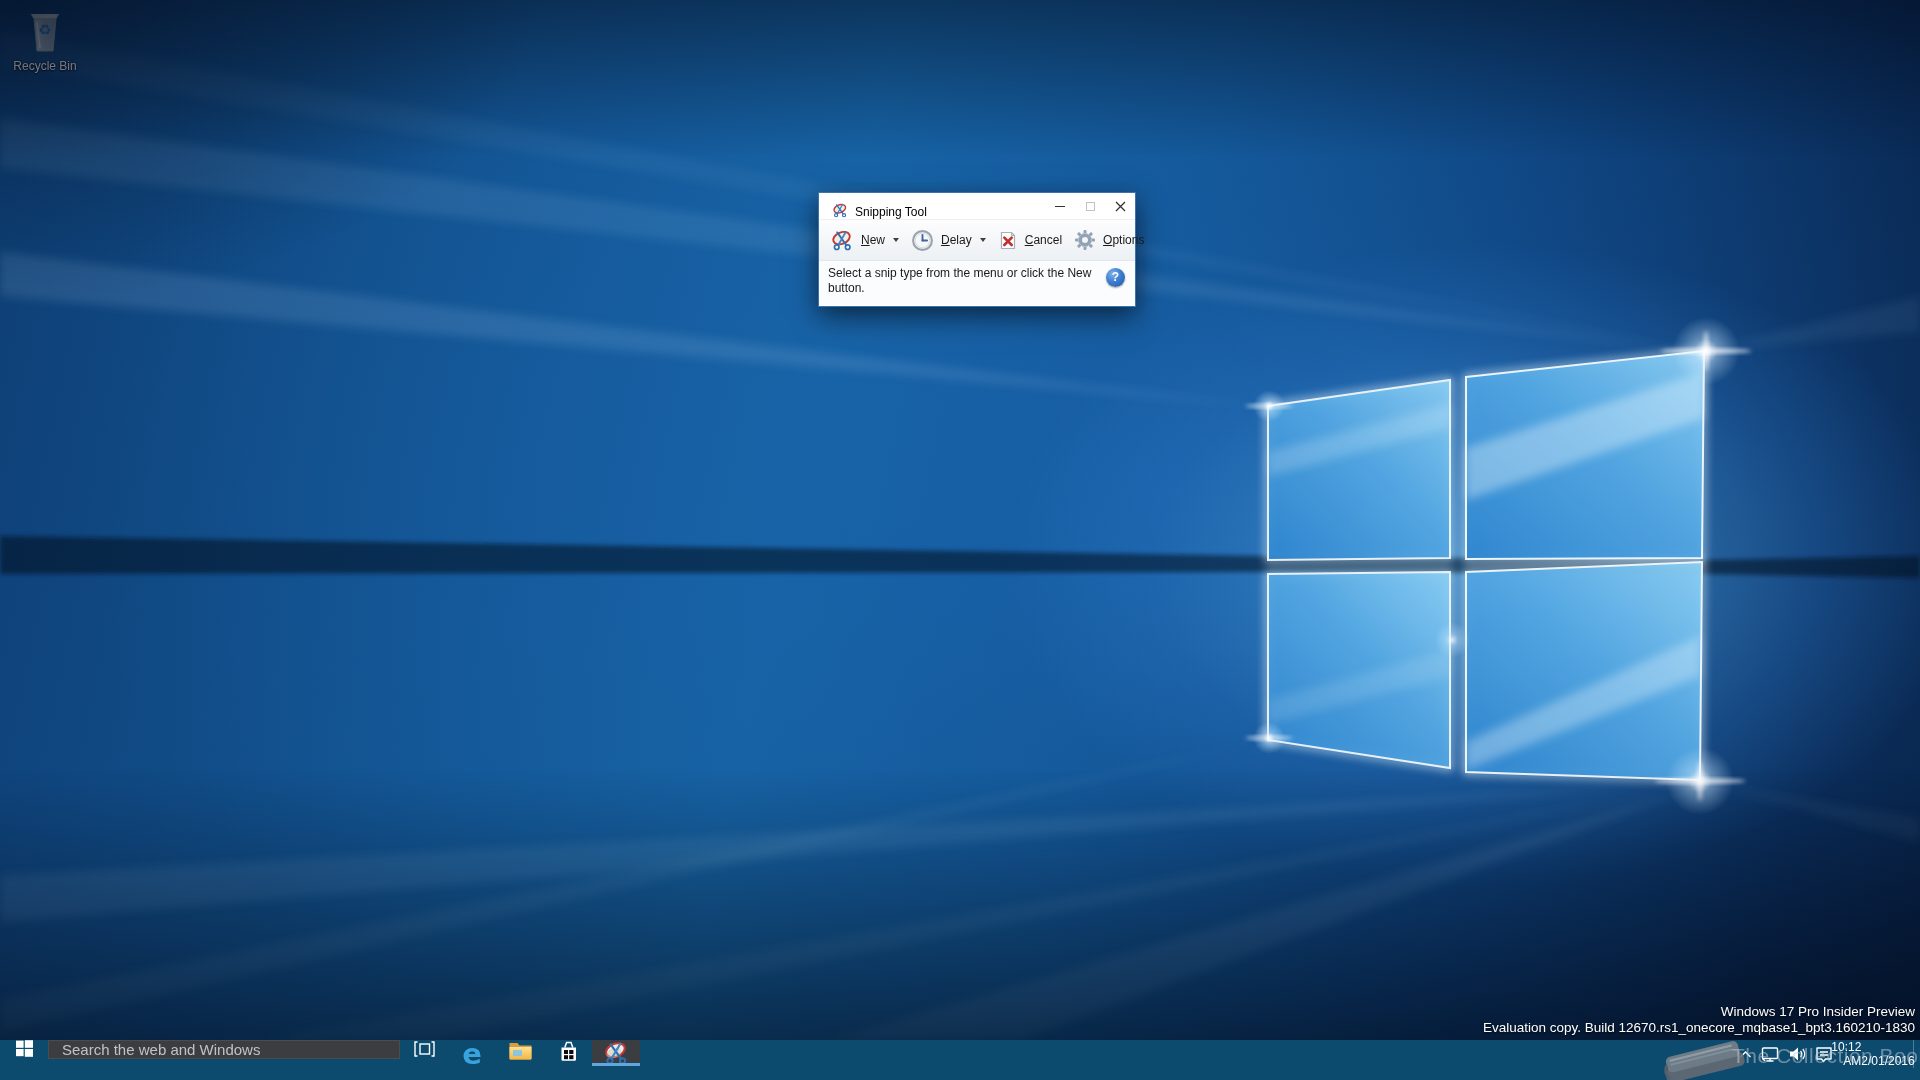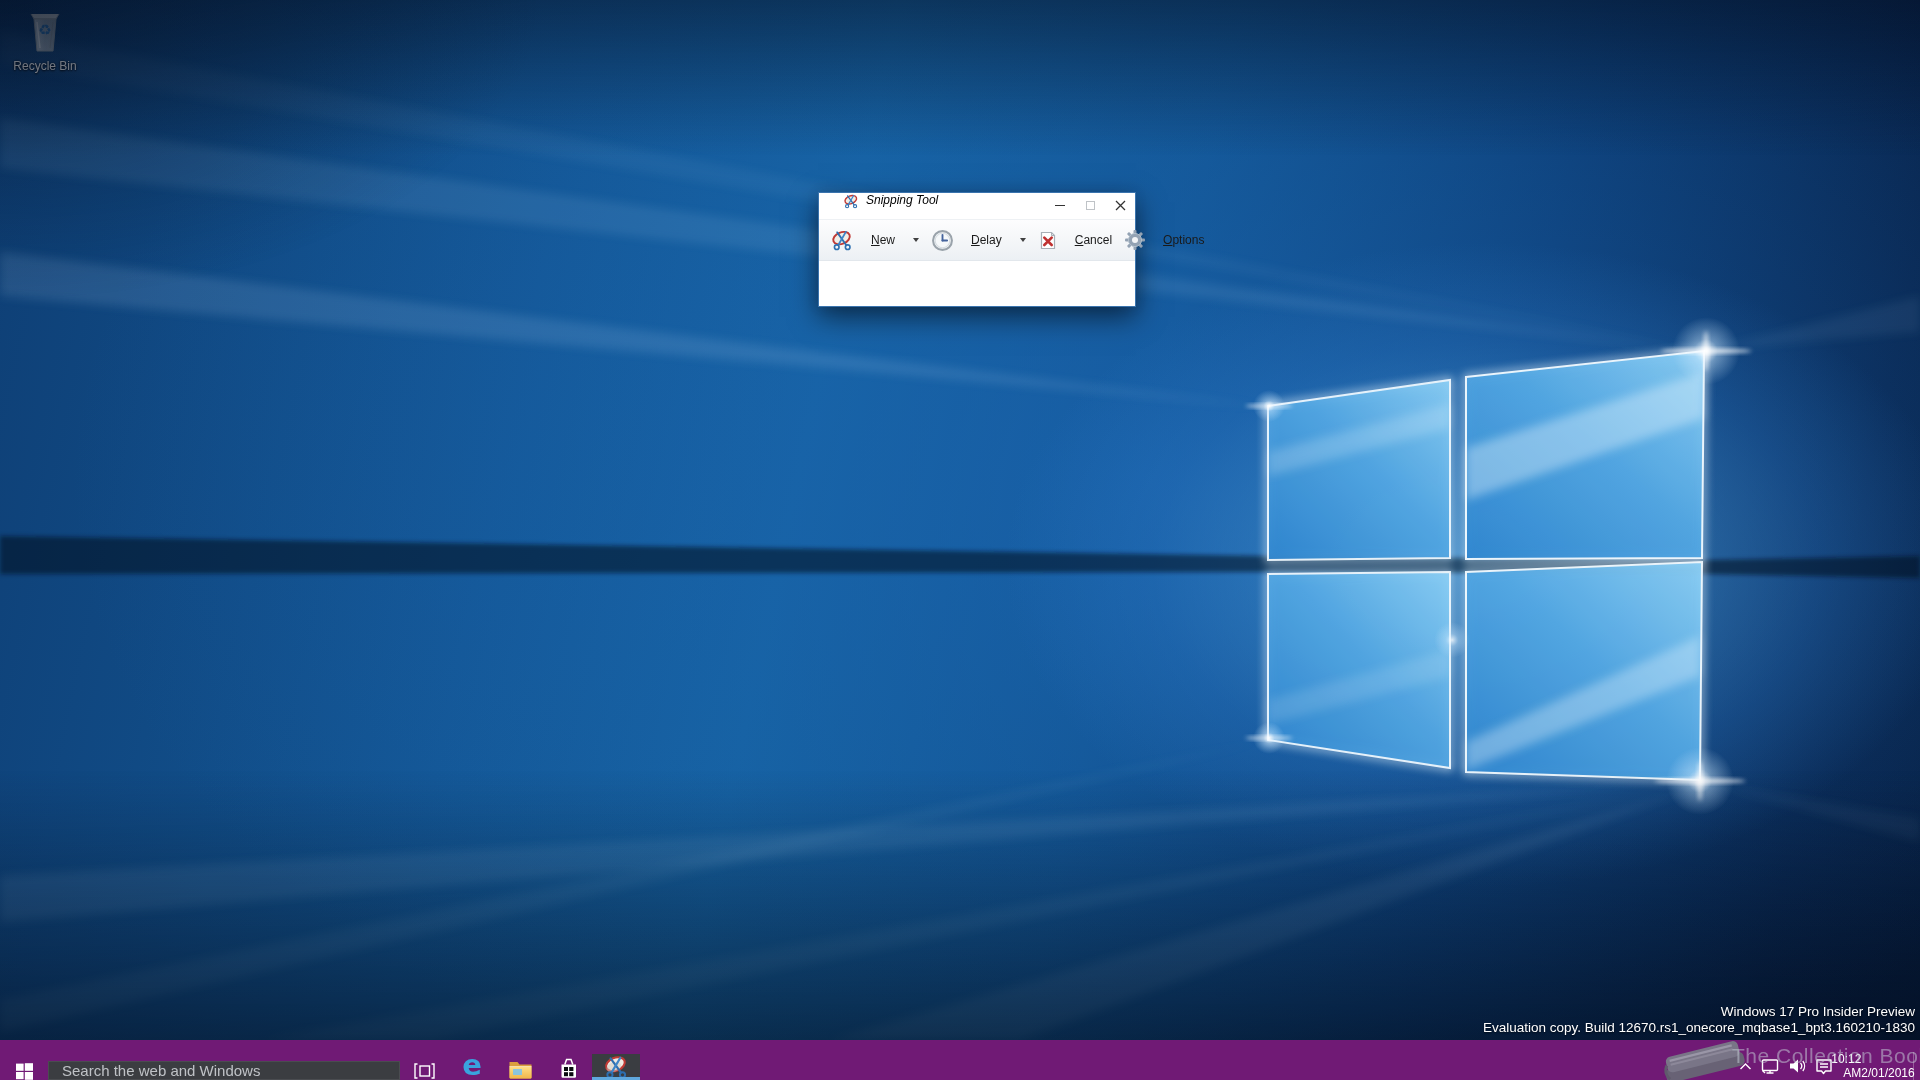--- a/index.html
+++ b/index.html
@@ -32,32 +32,32 @@
   }
   .recycle-symbol { position:absolute; left:0; right:0; top:13px; font-size:15px; color:#2e79bd; font-family:"DejaVu Sans", sans-serif; }
 
   
   .win {
     position:absolute; left:818px; top:192px; width:318px; height:115px;
     background:#fff; border:1px solid #3a74ae;
     box-shadow:0 10px 26px rgba(0,0,0,.55), 0 0 10px rgba(30,80,140,.45);
     font-size:12px; color:#000;
   }
-  .win-titlebar { height:26px; display:flex; align-items:flex-start; background:#fff; padding-left:24px;font-style:italic; }
+  .win-titlebar { height:26px; display:flex; align-items:flex-end; background:#fff; padding-left:13px; }
   .win-title { margin-left:6px; flex:1; font-size:12px; color:#000; white-space:nowrap; }
   .win-btn { width:30px; height:25px; display:flex; align-items:center; justify-content:center; }
   .min-glyph { width:10px; height:1px; background:#333; display:block; }
   .max-glyph { width:9px; height:9px; border:1px solid #bfc3c7; display:block; }
 
   .win-toolbar {
     height:42px; display:flex; align-items:center; padding:0 6px;
     background:linear-gradient(180deg,#fdfdfe 0%,#f4f6f8 55%,#ecf0f4 100%);
     border-top:1px solid #eef1f4; border-bottom:1px solid #e2e7ec;
   }
-  .tb-btn { display:flex; align-items:center; gap:17px; padding:4px 6px; border-radius:2px; cursor:default; }
+  .tb-btn { display:flex; align-items:center; gap:7px; padding:4px 6px; border-radius:2px; cursor:default; }
   .tb-label { font-size:12px; color:#1a1a1a; white-space:nowrap; }
   .caret { width:0; height:0; border-left:3.5px solid transparent; border-right:3.5px solid transparent; border-top:4px solid #404040; margin-left:1px; }
 
   .win-status {
     position:relative; height:44px; background:#fbfcfd; padding:5px 38px 0 9px;
     color:#1a1a1a; font-size:12px; line-height:15px;
   }
   .help-btn {
     position:absolute; right:10px; top:7px; width:19px; height:19px; border-radius:50%;
     background:radial-gradient(circle at 35% 30%, #7fb2ea 0%, #3d7ed0 45%, #1c55a8 100%);
@@ -78,21 +78,21 @@
   .collection-text {
     position:absolute; left:94px; top:24px; font-size:21px; letter-spacing:.5px;
     color:rgba(198,205,214,0.52);
     white-space:nowrap;
   }
   .book-svg { position:absolute; left:16px; top:14px; }
 
   
   .taskbar {
     position:absolute; left:0; top:1040px; width:1920px; height:40px;
-    background:#701a75; display:flex; align-items:flex-end; z-index:30;
+    background:#0c4a6e; display:flex; align-items:flex-start; z-index:30;
   }
   .start-btn { width:48px; display:flex; align-items:center; justify-content:center; }
   .search-box {
     width:352px; background:#3b3d41; display:flex; align-items:center;
     padding-left:13px; border:1px solid #4a4c50;
   }
   .search-text { font-size:15px; color:#bfc2c6; white-space:nowrap; }
   .task-btn { width:48px; display:flex; align-items:center; justify-content:center; position:relative; }
   .task-btn.active { background:#3a3d41; }
   .task-btn.active::after {
@@ -279,20 +279,26 @@
           <rect x="9.5" y="1" width="3" height="5" rx="1" transform="rotate(315 11 11)"></rect>
           <circle cx="11" cy="11" r="6.6"></circle>
         </g>
         <circle cx="11" cy="11" r="3" fill="#f3f5f7"></circle>
         <circle cx="11" cy="11" r="6.6" fill="none" stroke="#b9c6d2" stroke-width="0.8"></circle>
       </svg>
       <span class="tb-label"><u>O</u>ptions</span>
     </div>
   </div>
 
+  <div class="win-status">
+    <span>Select a snip type from the menu or click the New button.</span>
+    <span class="help-btn">
+      <span>?</span>
+    </span>
+  </div>
 </div>
 
 <div class="collection-mark">
   <svg class="book-svg" width="104" height="50" viewBox="0 0 104 50">
     <g transform="rotate(-14 52 28)" opacity="0.88">
       <rect x="10" y="26" width="80" height="14" rx="5" fill="#676d75"></rect>
       <rect x="13" y="14" width="74" height="16" rx="5" fill="#7b828a"></rect>
       <rect x="17" y="17" width="64" height="2.2" fill="#aab1b8" opacity="0.8"></rect>
       <rect x="17" y="21" width="64" height="2.2" fill="#9aa1a8" opacity="0.7"></rect>
       <path d="M13,22 q-5,7 0,14" stroke="#5d636b" stroke-width="3" fill="none"></path>

